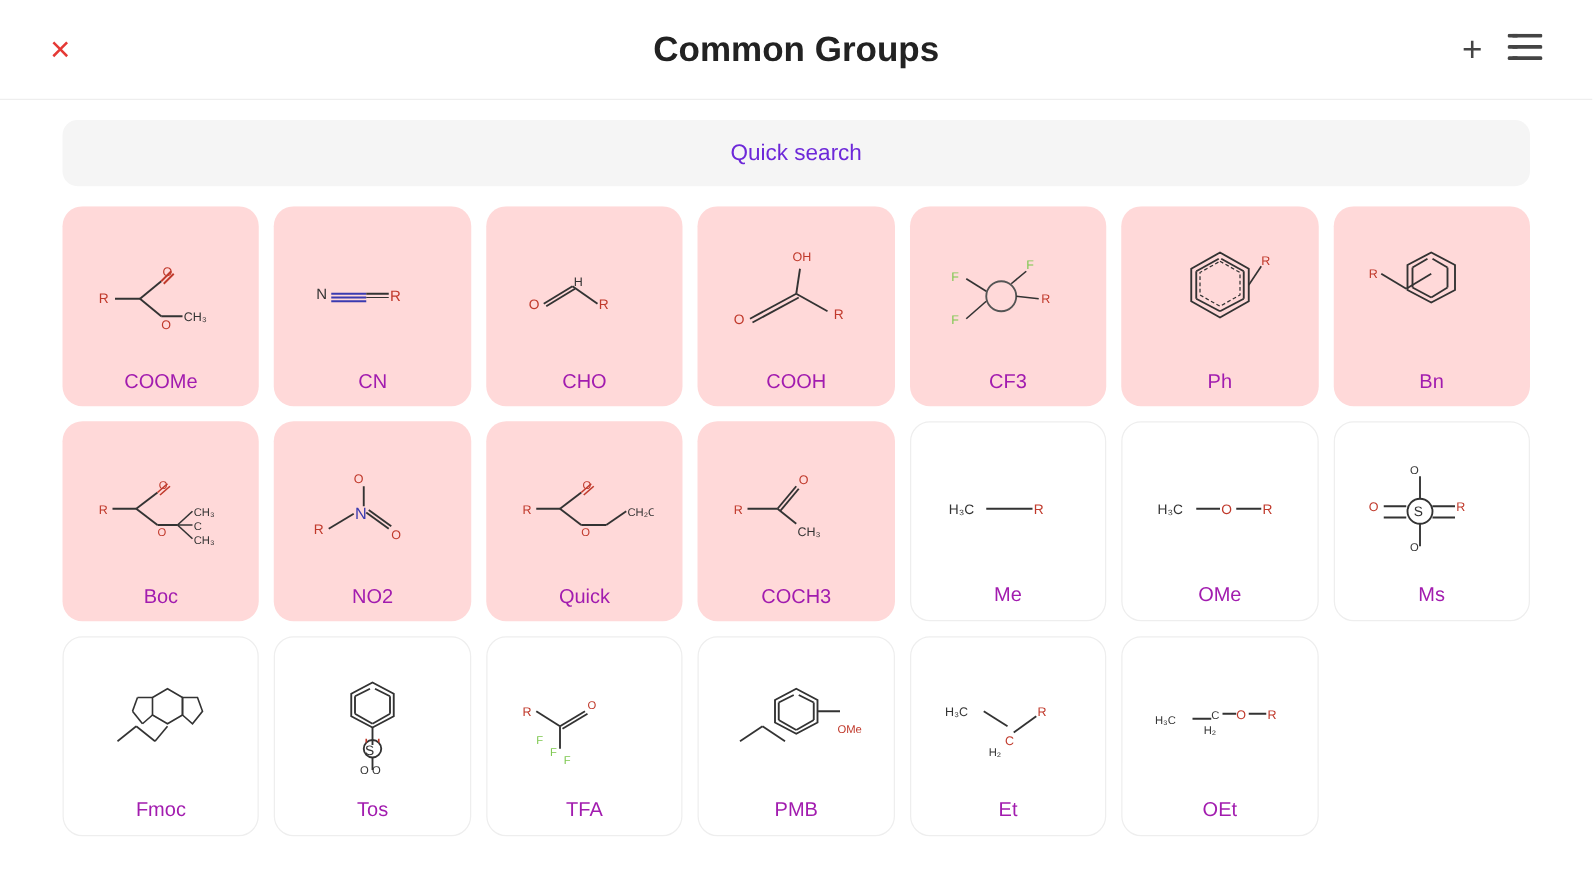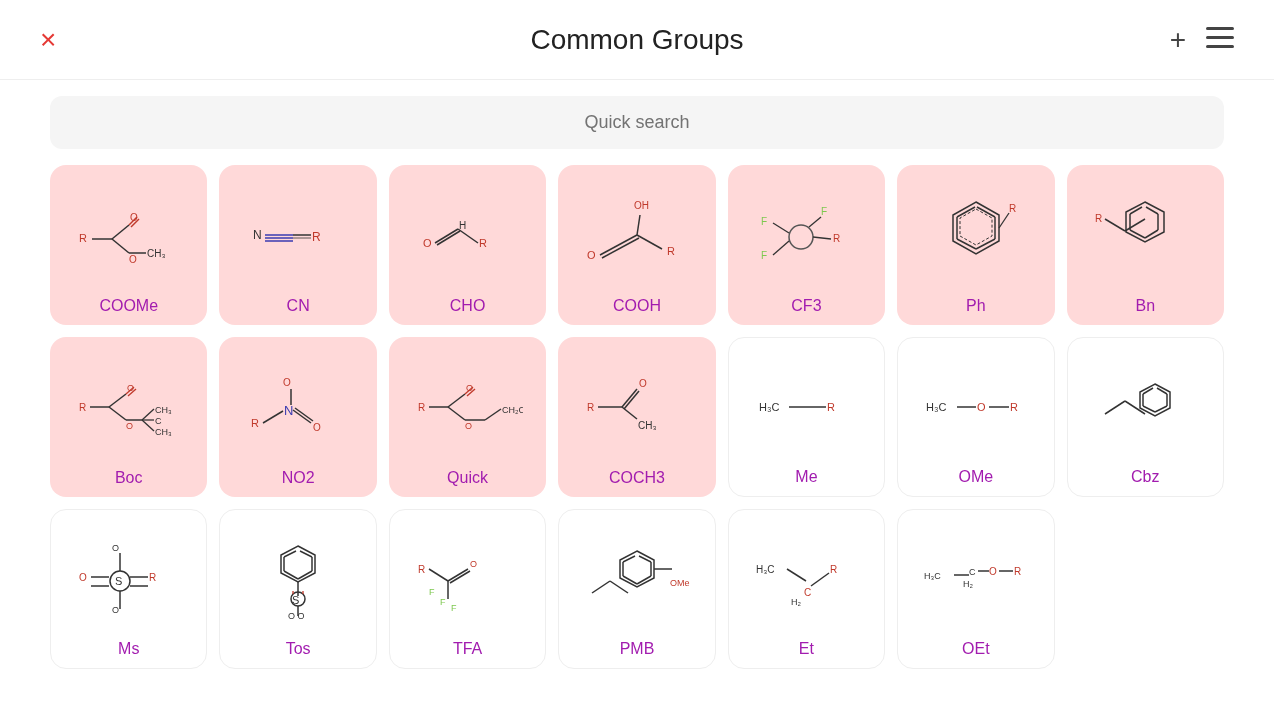--- a/index.html
+++ b/index.html
@@ -13,21 +13,21 @@
     .header {
       display: flex;
       align-items: center;
       justify-content: space-between;
       padding: 0 40px;
       height: 80px;
       border-bottom: 1px solid #eee;
     }
     .header-title {
       font-size: 28px;
-      font-weight: 400;
+      font-weight: 700;
       color: #222;
       position: absolute;
       left: 50%;
       transform: translateX(-50%);
     }
     .header-left, .header-right {
       display: flex;
       align-items: center;
       gap: 20px;
     }
@@ -46,21 +46,21 @@
       font-size: 28px;
       color: #444;
       line-height: 1;
     }
     .search-bar {
       margin: 16px 50px;
       background: #f5f5f5;
       border-radius: 12px;
       padding: 16px;
       text-align: center;
-      color: #737373;
+      color: #6d28d9;
       font-size: 18px;
       cursor: text;
     }
     .grid {
       display: grid;
       grid-template-columns: repeat(7, 1fr);
       gap: 12px;
       padding: 0 50px 12px 50px;
       overflow-y: auto;
     }
@@ -335,36 +335,20 @@
         <text x="5" y="52" font-size="11" fill="#333">H₃C</text>
         <line x1="36" y1="48" x2="55" y2="48" stroke="#333" stroke-width="1.5"></line>
         <text x="56" y="52" font-size="11" fill="#c0392b">O</text>
         <line x1="68" y1="48" x2="88" y2="48" stroke="#333" stroke-width="1.5"></line>
         <text x="89" y="52" font-size="11" fill="#c0392b">R</text>
       </svg>
     </div>
     <span class="card-label">OMe</span>
   </div>
 
-  <div class="card white">
-    <div class="molecule-svg">
-      <svg viewBox="0 0 110 90" xmlns="http://www.w3.org/2000/svg">
-        <line x1="15" y1="55" x2="35" y2="42" stroke="#333" stroke-width="1.5"></line>
-        <line x1="35" y1="42" x2="55" y2="55" stroke="#333" stroke-width="1.5"></line>
-        <polygon points="65,25 80,33 80,49 65,57 50,49 50,33" fill="none" stroke="#333" stroke-width="1.5"></polygon>
-        <line x1="53" y1="35" x2="63" y2="29" stroke="#333" stroke-width="1.5"></line>
-        <line x1="77" y1="35" x2="67" y2="29" stroke="#333" stroke-width="1.5"></line>
-        <line x1="77" y1="47" x2="77" y2="35" stroke="#333" stroke-width="1.5"></line>
-        <line x1="53" y1="47" x2="53" y2="35" stroke="#333" stroke-width="1.5"></line>
-        <line x1="53" y1="47" x2="65" y2="53" stroke="#333" stroke-width="1.5"></line>
-        <line x1="77" y1="47" x2="65" y2="53" stroke="#333" stroke-width="1.5"></line>
-      </svg>
-    </div>
-    <span class="card-label">Cbz</span>
-  </div>
 
   <div class="card white">
     <div class="molecule-svg">
       <svg viewBox="0 0 110 90" xmlns="http://www.w3.org/2000/svg">
         <text x="5" y="50" font-size="10" fill="#c0392b">O</text>
         <line x1="17" y1="46" x2="35" y2="46" stroke="#333" stroke-width="1.5"></line>
         <line x1="17" y1="55" x2="35" y2="55" stroke="#333" stroke-width="1.5"></line>
         <circle cx="46" cy="50" r="10" fill="none" stroke="#333" stroke-width="1.5"></circle>
         <text x="41" y="54" font-size="11" fill="#333">S</text>
         <line x1="56" y1="46" x2="74" y2="46" stroke="#333" stroke-width="1.5"></line>
@@ -372,20 +356,37 @@
         <text x="75" y="50" font-size="10" fill="#c0392b">R</text>
         <line x1="46" y1="40" x2="46" y2="22" stroke="#333" stroke-width="1.5"></line>
         <text x="38" y="20" font-size="9" fill="#333">O</text>
         <line x1="46" y1="60" x2="46" y2="78" stroke="#333" stroke-width="1.5"></line>
         <text x="38" y="82" font-size="9" fill="#333">O</text>
       </svg>
     </div>
     <span class="card-label">Ms</span>
   </div>
 
+  <div class="card white">
+    <div class="molecule-svg">
+      <svg viewBox="0 0 110 90" xmlns="http://www.w3.org/2000/svg">
+        <line x1="20" y1="62" x2="35" y2="50" stroke="#333" stroke-width="1.3"></line>
+        <line x1="35" y1="50" x2="50" y2="62" stroke="#333" stroke-width="1.3"></line>
+        <line x1="50" y1="62" x2="60" y2="50" stroke="#333" stroke-width="1.3"></line>
+
+        <polygon points="60,20 72,27 72,41 60,48 48,41 48,27" fill="none" stroke="#333" stroke-width="1.3"></polygon>
+        <polygon points="72,27 84,27 88,38 80,48 72,41" fill="none" stroke="#333" stroke-width="1.3"></polygon>
+        <line x1="48" y1="27" x2="36" y2="27" stroke="#333" stroke-width="1.3"></line>
+        <line x1="36" y1="27" x2="32" y2="38" stroke="#333" stroke-width="1.3"></line>
+        <line x1="32" y1="38" x2="40" y2="48" stroke="#333" stroke-width="1.3"></line>
+        <line x1="40" y1="48" x2="48" y2="41" stroke="#333" stroke-width="1.3"></line>
+      </svg>
+    </div>
+    <span class="card-label">Fmoc</span>
+  </div>
 
   <div class="card white">
     <div class="molecule-svg">
       <svg viewBox="0 0 110 90" xmlns="http://www.w3.org/2000/svg">
         <polygon points="55,15 72,24 72,42 55,51 38,42 38,24" fill="none" stroke="#333" stroke-width="1.5"></polygon>
         <line x1="41" y1="26" x2="53" y2="20" stroke="#333" stroke-width="1.5"></line>
         <line x1="69" y1="26" x2="57" y2="20" stroke="#333" stroke-width="1.5"></line>
         <line x1="69" y1="40" x2="69" y2="26" stroke="#333" stroke-width="1.5"></line>
         <line x1="41" y1="40" x2="41" y2="26" stroke="#333" stroke-width="1.5"></line>
         <line x1="41" y1="40" x2="55" y2="48" stroke="#333" stroke-width="1.5"></line>

